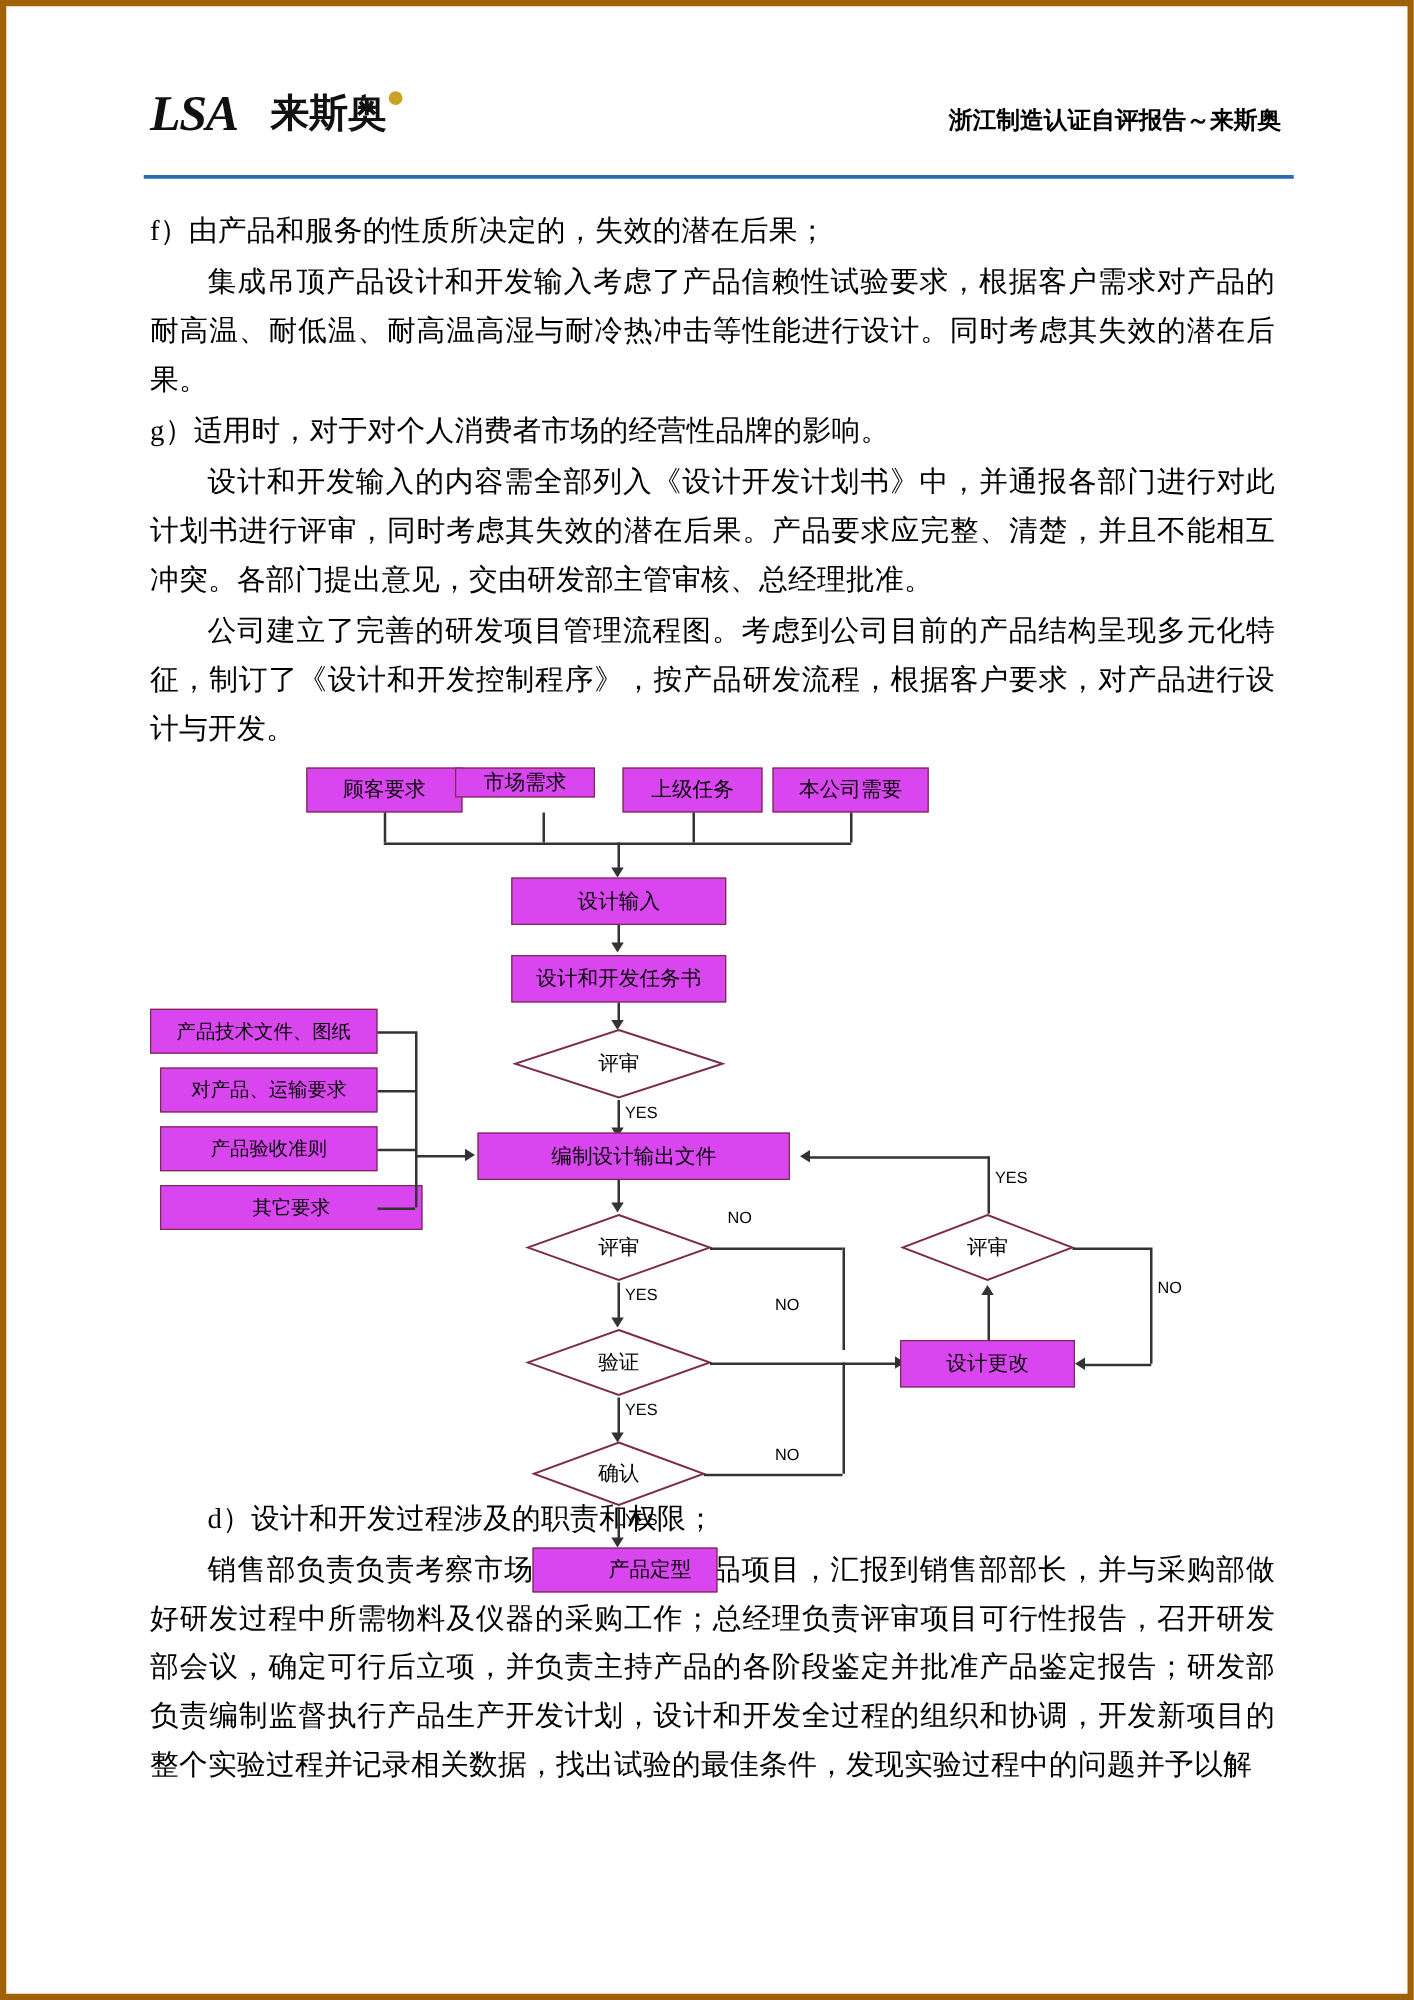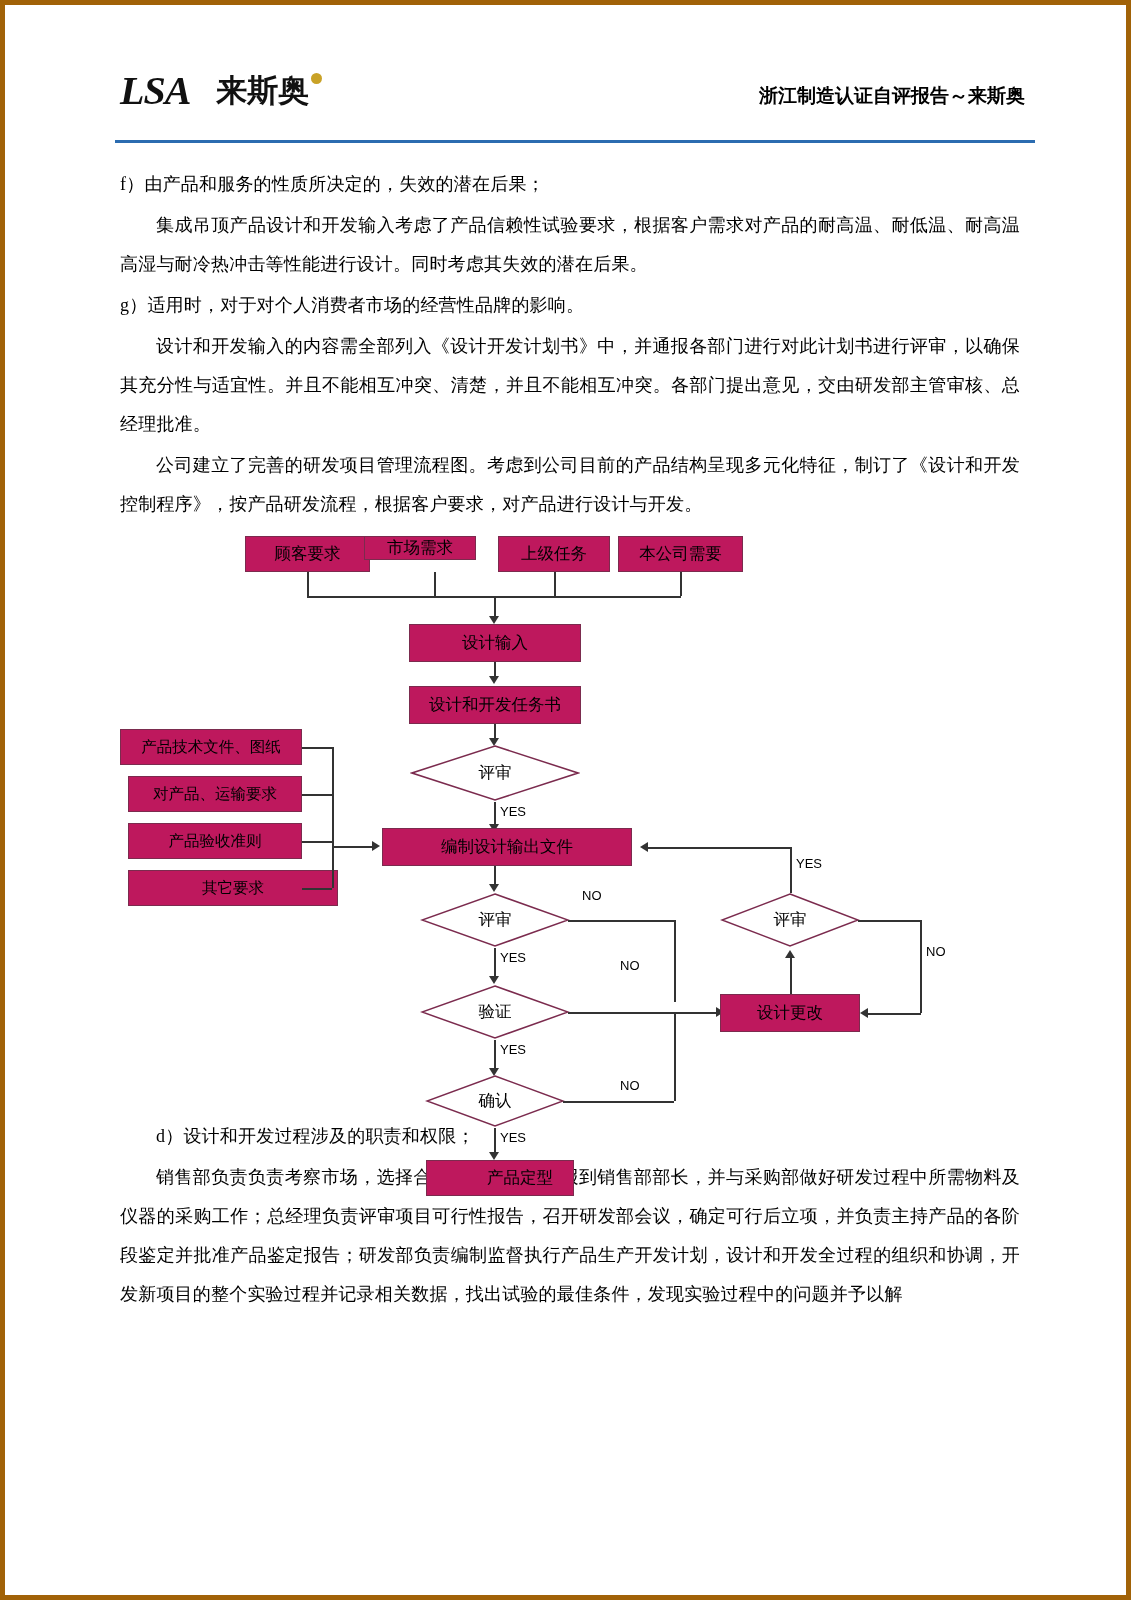--- a/index.html
+++ b/index.html
@@ -67,21 +67,21 @@
     background:#2b6cb0;
   }
   
   .content {
     position:absolute;
     left:55px; top:130px;
     width:900px;
   }
   p.para {
     margin:0 0 2px 0;
-    font-size:18px;
+    font-size:23px;
     line-height:39px;
     text-align:justify;
     letter-spacing:0.2px;
   }
   p.indent { text-indent:2em; }
   
   .figure-title {
     text-align:center;
     font-family:"Liberation Sans", sans-serif;
     font-weight:bold;
@@ -91,21 +91,21 @@
   .flow {
     position:relative;
     width:900px;
     height:575px;
     margin:0 auto;
     font-family:"Liberation Sans", sans-serif;
   }
   .node {
     position:absolute;
     border:1.5px solid #7b2b4e;
-    background:#be185d;
+    background:#d946ef;
     display:flex; align-items:center; justify-content:center;
     font-size:16.5px;
     color:#000;
     white-space:nowrap;
   }
   .node.small { font-size:15.5px; }
   .diamond-wrap {
     position:absolute;
   }
   .diamond {
@@ -178,21 +178,21 @@
         <span class="logo-cn">来斯奥</span>
       </div>
       <div class="header-title">浙江制造认证自评报告～来斯奥</div>
       <div class="header-rule"></div>
     </div>
 
     <div class="content">
       <p class="para">f）由产品和服务的性质所决定的，失效的潜在后果；</p>
       <p class="para indent">集成吊顶产品设计和开发输入考虑了产品信赖性试验要求，根据客户需求对产品的耐高温、耐低温、耐高温高湿与耐冷热冲击等性能进行设计。同时考虑其失效的潜在后果。</p>
       <p class="para">g）适用时，对于对个人消费者市场的经营性品牌的影响。</p>
-      <p class="para indent">设计和开发输入的内容需全部列入《设计开发计划书》中，并通报各部门进行对此计划书进行评审，以确保其充分性与适宜性。并且不能相互冲突、清楚，并且不能相互冲突。各部门提出意见，交由研发部主管审核、总经理批准。</p>
+      <p class="para indent">设计和开发输入的内容需全部列入《设计开发计划书》中，并通报各部门进行对此计划书进行评审，同时考虑其失效的潜在后果。产品要求应完整、清楚，并且不能相互冲突。各部门提出意见，交由研发部主管审核、总经理批准。</p>
       <p class="para indent">公司建立了完善的研发项目管理流程图。考虑到公司目前的产品结构呈现多元化特征，制订了《设计和开发控制程序》，按产品研发流程，根据客户要求，对产品进行设计与开发。</p>
 
 
       <div class="flow">
 
         <div class="node" style="left:125px; top:10px; width:125px; height:36px;">顾客要求</div>
         <div class="node" style="left:244px; top:10px; width:112px; height:24px;">市场需求</div>
         <div class="node" style="left:378px; top:10px; width:112px; height:36px;">上级任务</div>
         <div class="node" style="left:498px; top:10px; width:125px; height:36px;">本公司需要</div>
 

